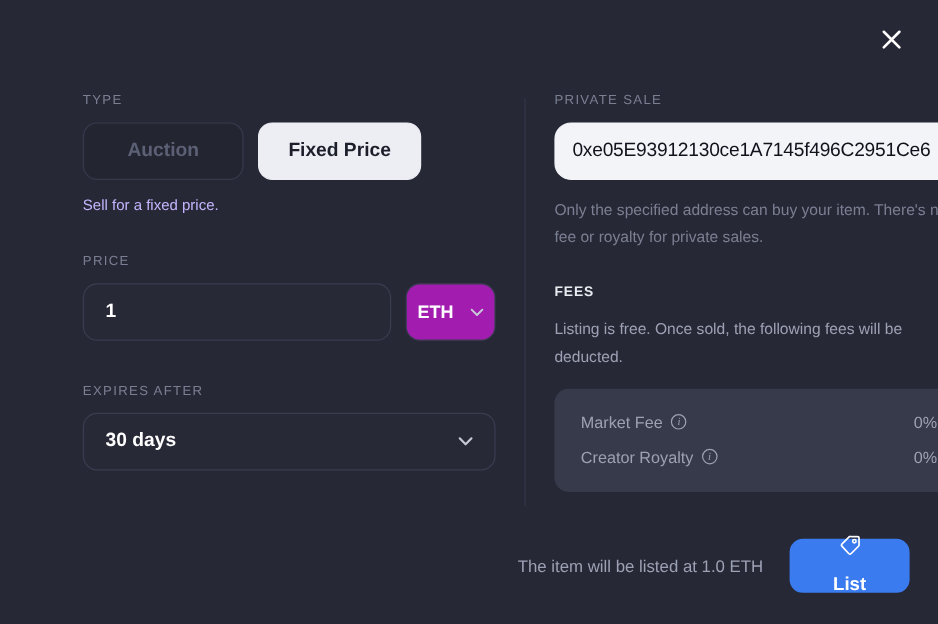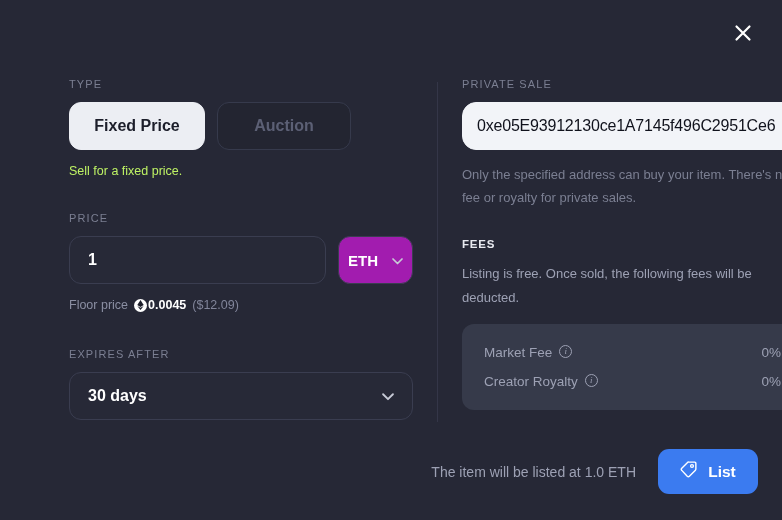--- a/index.html
+++ b/index.html
@@ -106,21 +106,21 @@
   }
   .type-btn.inactive {
     width: 134px;
     background: #232531;
     color: #5c6075;
     border: 1px solid #363a4c;
   }
 
   .helper-text {
     font-size: 12.5px;
-    color: #bef264;
+    color: #c4b5fd;
     margin-top: 14px;
   }
 
   
   .price-block { margin-top: 34px; }
   .price-row { display: flex; gap: 12px; }
 
   .price-input {
     flex: 1;
     height: 48px;
@@ -283,20 +283,21 @@
     border: none;
     display: flex;
     align-items: center;
     justify-content: center;
     gap: 11px;
     cursor: pointer;
     color: #ffffff;
     font-size: 15.5px;
     font-weight: 700;
     font-family: "Liberation Sans", sans-serif;
+    flex-direction: column;
   }
 </style>
 </head>
 <body>
 
 <div class="modal">
 
   <button class="close-btn">
     <span>
       <svg width="18" height="18" viewBox="0 0 18 18" aria-hidden="true">
@@ -305,25 +306,25 @@
     </span>
   </button>
 
   <div class="columns">
 
     <div class="col-left">
 
       <div class="section-label">TYPE</div>
 
       <div class="type-row">
+        <div class="type-btn inactive">
+          <span>Auction</span>
+        </div>
         <div class="type-btn active">
           <span>Fixed Price</span>
-        </div>
-        <div class="type-btn inactive">
-          <span>Auction</span>
         </div>
       </div>
 
       <div class="helper-text">Sell for a fixed price.</div>
 
       <div class="price-block">
         <div class="section-label">PRICE</div>
 
         <div class="price-row">
           <input class="price-input" type="text" value="1" style="">
@@ -331,31 +332,20 @@
           <div class="currency-select">
             <span class="cur-label">ETH</span>
             <span>
               <svg width="11" height="7" viewBox="0 0 11 7" aria-hidden="true">
                 <path d="M1 1 L5.5 5.5 L10 1" fill="none" stroke="#c7cad6" stroke-width="1.7" stroke-linecap="round" stroke-linejoin="round"></path>
               </svg>
             </span>
           </div>
         </div>
 
-        <div class="floor-row">
-          <span class="floor-label">Floor price</span>
-          <span class="eth-badge">
-            <svg width="7" height="10" viewBox="0 0 7 11" aria-hidden="true">
-              <path d="M3.5 0 L0 5.6 L3.5 7.7 L7 5.6 Z" fill="#1c1e2a"></path>
-              <path d="M0 6.5 L3.5 11 L7 6.5 L3.5 8.6 Z" fill="#1c1e2a"></path>
-            </svg>
-          </span>
-          <span class="floor-amount">0.0045</span>
-          <span class="floor-usd">($12.09)</span>
-        </div>
       </div>
 
       <div class="expires-block">
         <div class="section-label">EXPIRES AFTER</div>
         <div class="expires-select">
           <span class="val">30 days</span>
           <span>
             <svg width="12" height="8" viewBox="0 0 11 7" aria-hidden="true">
               <path d="M1 1 L5.5 5.5 L10 1" fill="none" stroke="#c7cad6" stroke-width="1.7" stroke-linecap="round" stroke-linejoin="round"></path>
             </svg>

